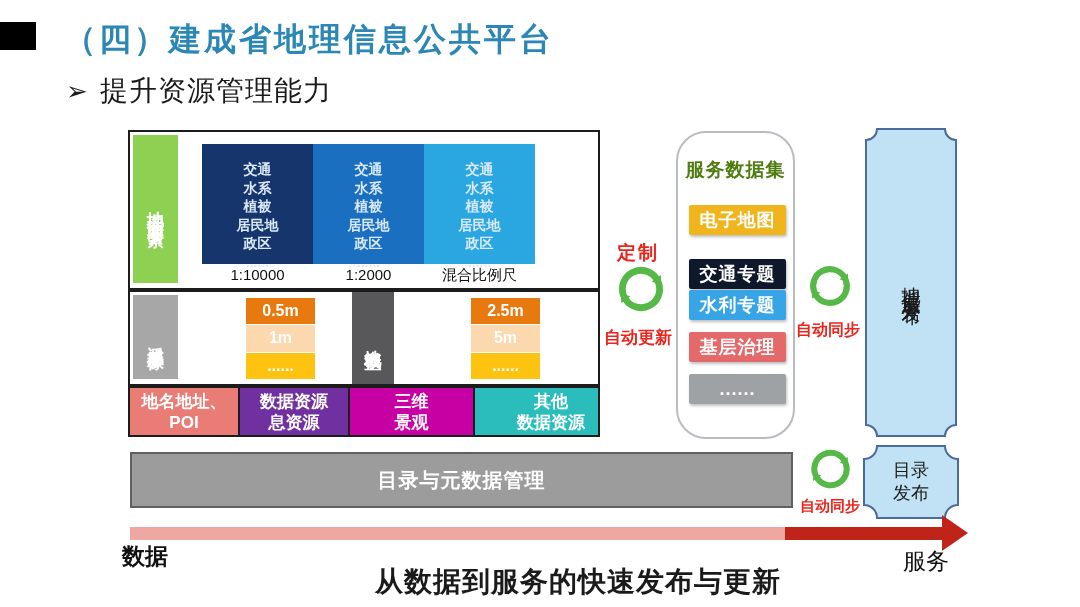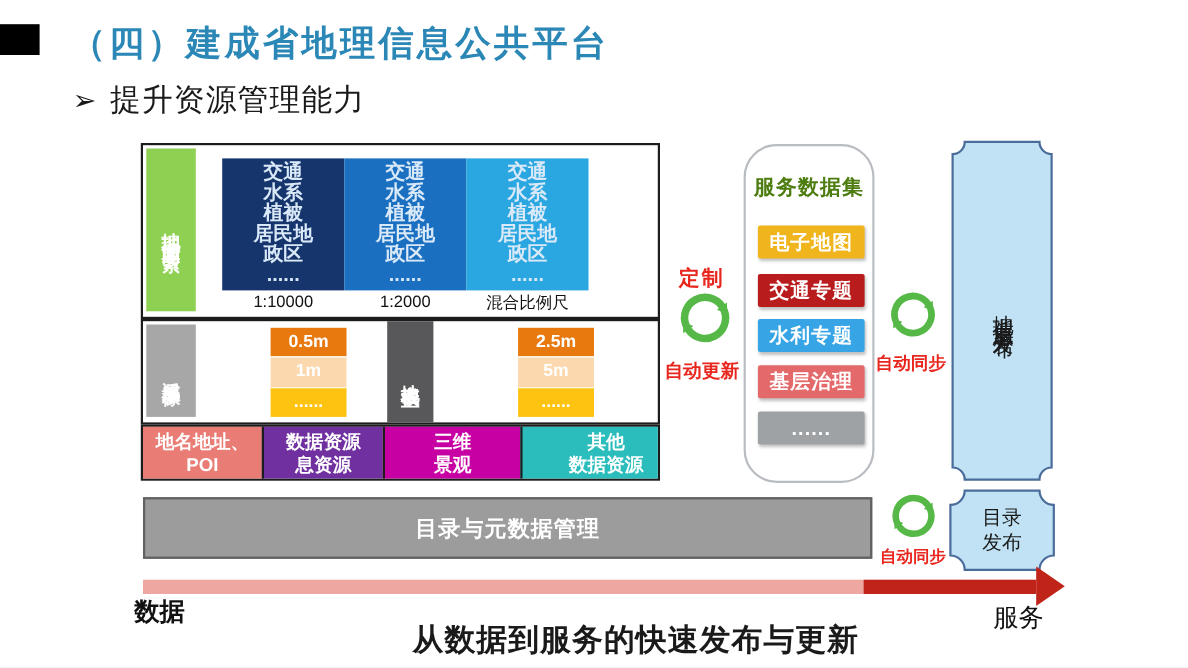--- a/index.html
+++ b/index.html
@@ -26,21 +26,21 @@
     writing-mode:vertical-rl; text-orientation:upright;
     color:#fff; font-weight:bold; font-size:17px; letter-spacing:4px;
     display:flex; align-items:center; justify-content:center; text-align:center;
   }
   .geo-label { left:3px; top:3px; width:45px; height:148px; background:#8ed051; }
   .rs-label  { left:3px; top:3px; width:45px; height:84px;  background:#a7a7a7; letter-spacing:2px; }
   .surface-label { left:222px; top:0; width:42px; height:92px; background:#58585a; letter-spacing:1px; }
 
   .feat-col {
     top:12px; width:111px; height:120px; color:#d9e9f8; font-weight:bold;
-    font-size:18px; line-height:18.5px; text-align:center; padding-top:3px;
+    font-size:14px; line-height:18.5px; text-align:center; padding-top:16px;
   }
   .feat-col span { display:block; }
   .fc1 { left:72px;  background:#16356d; }
   .fc2 { left:183px; background:#1a6fc0; }
   .fc3 { left:294px; background:#2aa7e0; }
   .scale-label { top:134px; width:111px; text-align:center; font-size:15px; color:#111; }
   .sl1 { left:72px; } .sl2 { left:183px; } .sl3 { left:294px; }
 
   .stack { top:6px; width:113px; height:81px; display:flex; flex-direction:column;padding-left:44px; }
   .stk1 { left:72px; } .stk2 { left:297px; }
@@ -78,21 +78,21 @@
     left:676px; top:131px; width:119px; height:308px; background:#fff;
     border:2px solid #b9bdc2; border-radius:30px;
   }
   .service-title { left:0; top:24px; width:100%; text-align:center; font-size:19px; font-weight:bold; color:#4d7c0f; letter-spacing:1px; }
   .svc-item {
     left:11px; width:97px; height:30px; border-radius:2px;
     color:#fff; font-weight:bold; font-size:18px; text-align:center; line-height:30px;
     box-shadow:1px 2px 3px rgba(0,0,0,.25); letter-spacing:1px;
   }
   .si1 { top:72px;  background:#f0b51c; }
-  .si2 { top:116px; background:#b91c1c; }
+  .si2 { top:126px; background:#0f172a; }
   .si3 { top:157px; background:#36a4e5; }
   .si4 { top:199px; background:#e4696b; }
   .si5 { top:241px; background:#9fa2a5; }
 
   
   .plaque-big   { left:866px; top:129px; width:90px; height:307px; overflow:visible; }
   .plaque-small { left:864px; top:446px; width:94px; height:72px; overflow:visible; }
   .plaque-path { fill:#c0e2f4; stroke:#4a6c9b; stroke-width:2; }
   .plaque-big-text {
     left:866px; top:129px; width:90px; height:307px;

